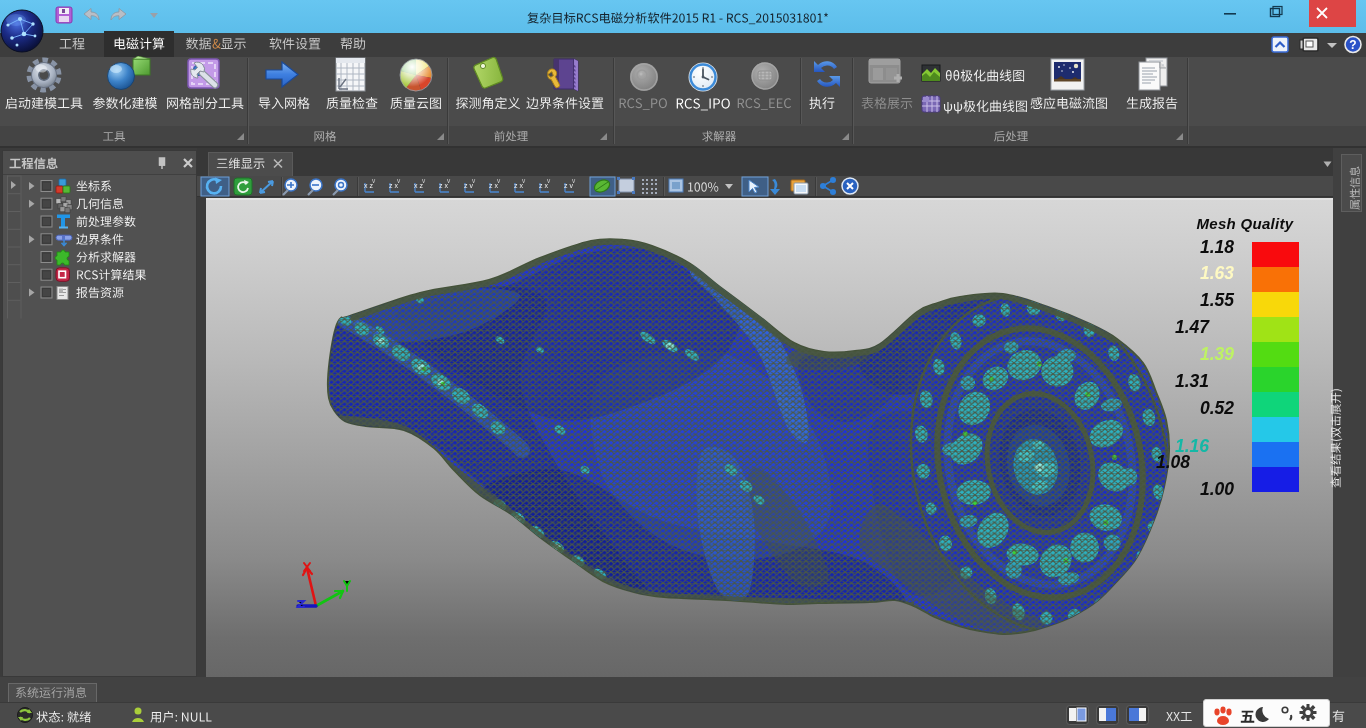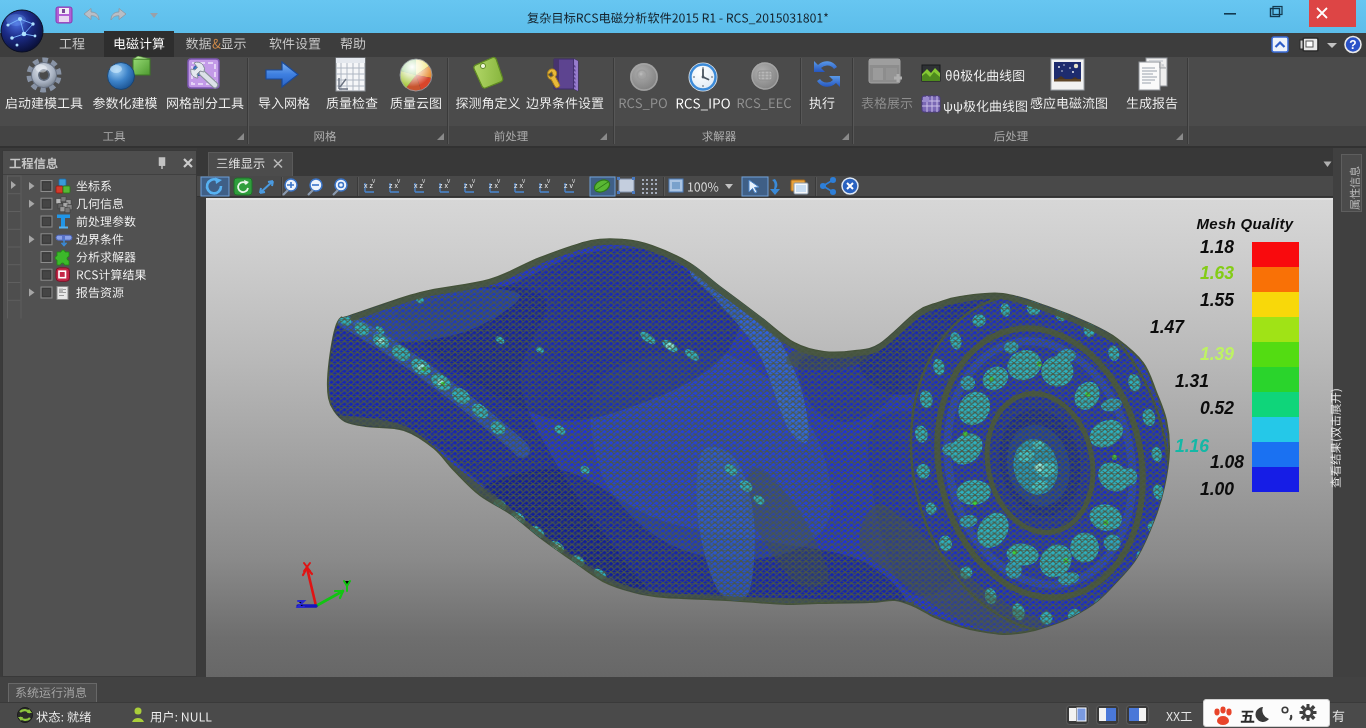--- a/index.html
+++ b/index.html
@@ -633,28 +633,28 @@
       <div class="abs" style="left:1252px;top:267px;width:47px;height:25px;background:#f97106"></div>
       <div class="abs" style="left:1252px;top:292px;width:47px;height:25px;background:#f8d80a"></div>
       <div class="abs" style="left:1252px;top:317px;width:47px;height:25px;background:#a0e316"></div>
       <div class="abs" style="left:1252px;top:342px;width:47px;height:25px;background:#53dc12"></div>
       <div class="abs" style="left:1252px;top:367px;width:47px;height:25px;background:#2ad42c"></div>
       <div class="abs" style="left:1252px;top:392px;width:47px;height:25px;background:#0fd57a"></div>
       <div class="abs" style="left:1252px;top:417px;width:47px;height:25px;background:#25c8e8"></div>
       <div class="abs" style="left:1252px;top:442px;width:47px;height:25px;background:#1a71f2"></div>
       <div class="abs" style="left:1252px;top:467px;width:47px;height:25px;background:#161de6"></div>
       <div class="abs" style="left:1150px;top:236.5px;width:84px;text-align:right;font:italic bold 17.5px 'Liberation Sans';color:#0c0c0c">1.18</div>
-      <div class="abs" style="left:1150px;top:263.4px;width:84px;text-align:right;font:italic bold 17.5px 'Liberation Sans';color:#84cc16">1.63</div>
+      <div class="abs" style="left:1150px;top:263.4px;width:84px;text-align:right;font:italic bold 17.5px 'Liberation Sans';color:#fef9c3">1.63</div>
       <div class="abs" style="left:1150px;top:290.3px;width:84px;text-align:right;font:italic bold 17.5px 'Liberation Sans';color:#0c0c0c">1.55</div>
-      <div class="abs" style="left:1150px;top:317.2px;width:84px;text-align:left;font:italic bold 17.5px 'Liberation Sans';color:#0c0c0c">1.47</div>
+      <div class="abs" style="left:1150px;top:317.2px;width:84px;text-align:center;font:italic bold 17.5px 'Liberation Sans';color:#0c0c0c">1.47</div>
       <div class="abs" style="left:1150px;top:344.1px;width:84px;text-align:right;font:italic bold 17.5px 'Liberation Sans';color:#bef264">1.39</div>
       <div class="abs" style="left:1150px;top:371.0px;width:84px;text-align:center;font:italic bold 17.5px 'Liberation Sans';color:#0c0c0c">1.31</div>
       <div class="abs" style="left:1150px;top:397.9px;width:84px;text-align:right;font:italic bold 17.5px 'Liberation Sans';color:#0c0c0c">0.52</div>
       <div class="abs" style="left:1150px;top:436px;width:84px;text-align:center;font:italic bold 17.5px 'Liberation Sans';color:#14b8a6">1.16</div>
-      <div class="abs" style="left:1160px;top:451.7px;width:84px;text-align:right;font:italic bold 17.5px 'Liberation Sans';color:#0c0c0c">1.08</div>
+      <div class="abs" style="left:1106px;top:451.7px;width:84px;text-align:right;font:italic bold 17.5px 'Liberation Sans';color:#0c0c0c">1.08</div>
       <div class="abs" style="left:1150px;top:478.6px;width:84px;text-align:right;font:italic bold 17.5px 'Liberation Sans';color:#0c0c0c">1.00</div>
     </div>
 <svg class="abs" style="left:14px;top:706px" width="140" height="20" viewBox="0 0 140 20">
 <circle cx="11" cy="9" r="7.5" fill="#2a2a2a" stroke="#1a1a1a"></circle>
 <path d="M6 6 a6.5 6.5 0 0 1 10 1" stroke="#8ec63f" stroke-width="2.2" fill="none"></path>
 <path d="M16 12 a6.5 6.5 0 0 1 -10 -1" stroke="#8ec63f" stroke-width="2.2" fill="none"></path>
 <path d="M15 3 l3 4 -5 0 Z M7 15 l-3 -4 5 0 Z" fill="#8ec63f"></path>
 <g transform="translate(118,0)">
         <circle cx="6" cy="5" r="3.5" fill="#aace3a"></circle>
         <path d="M0 16 a6.5 6.5 0 0 1 12 0 Z" fill="#aace3a"></path>

